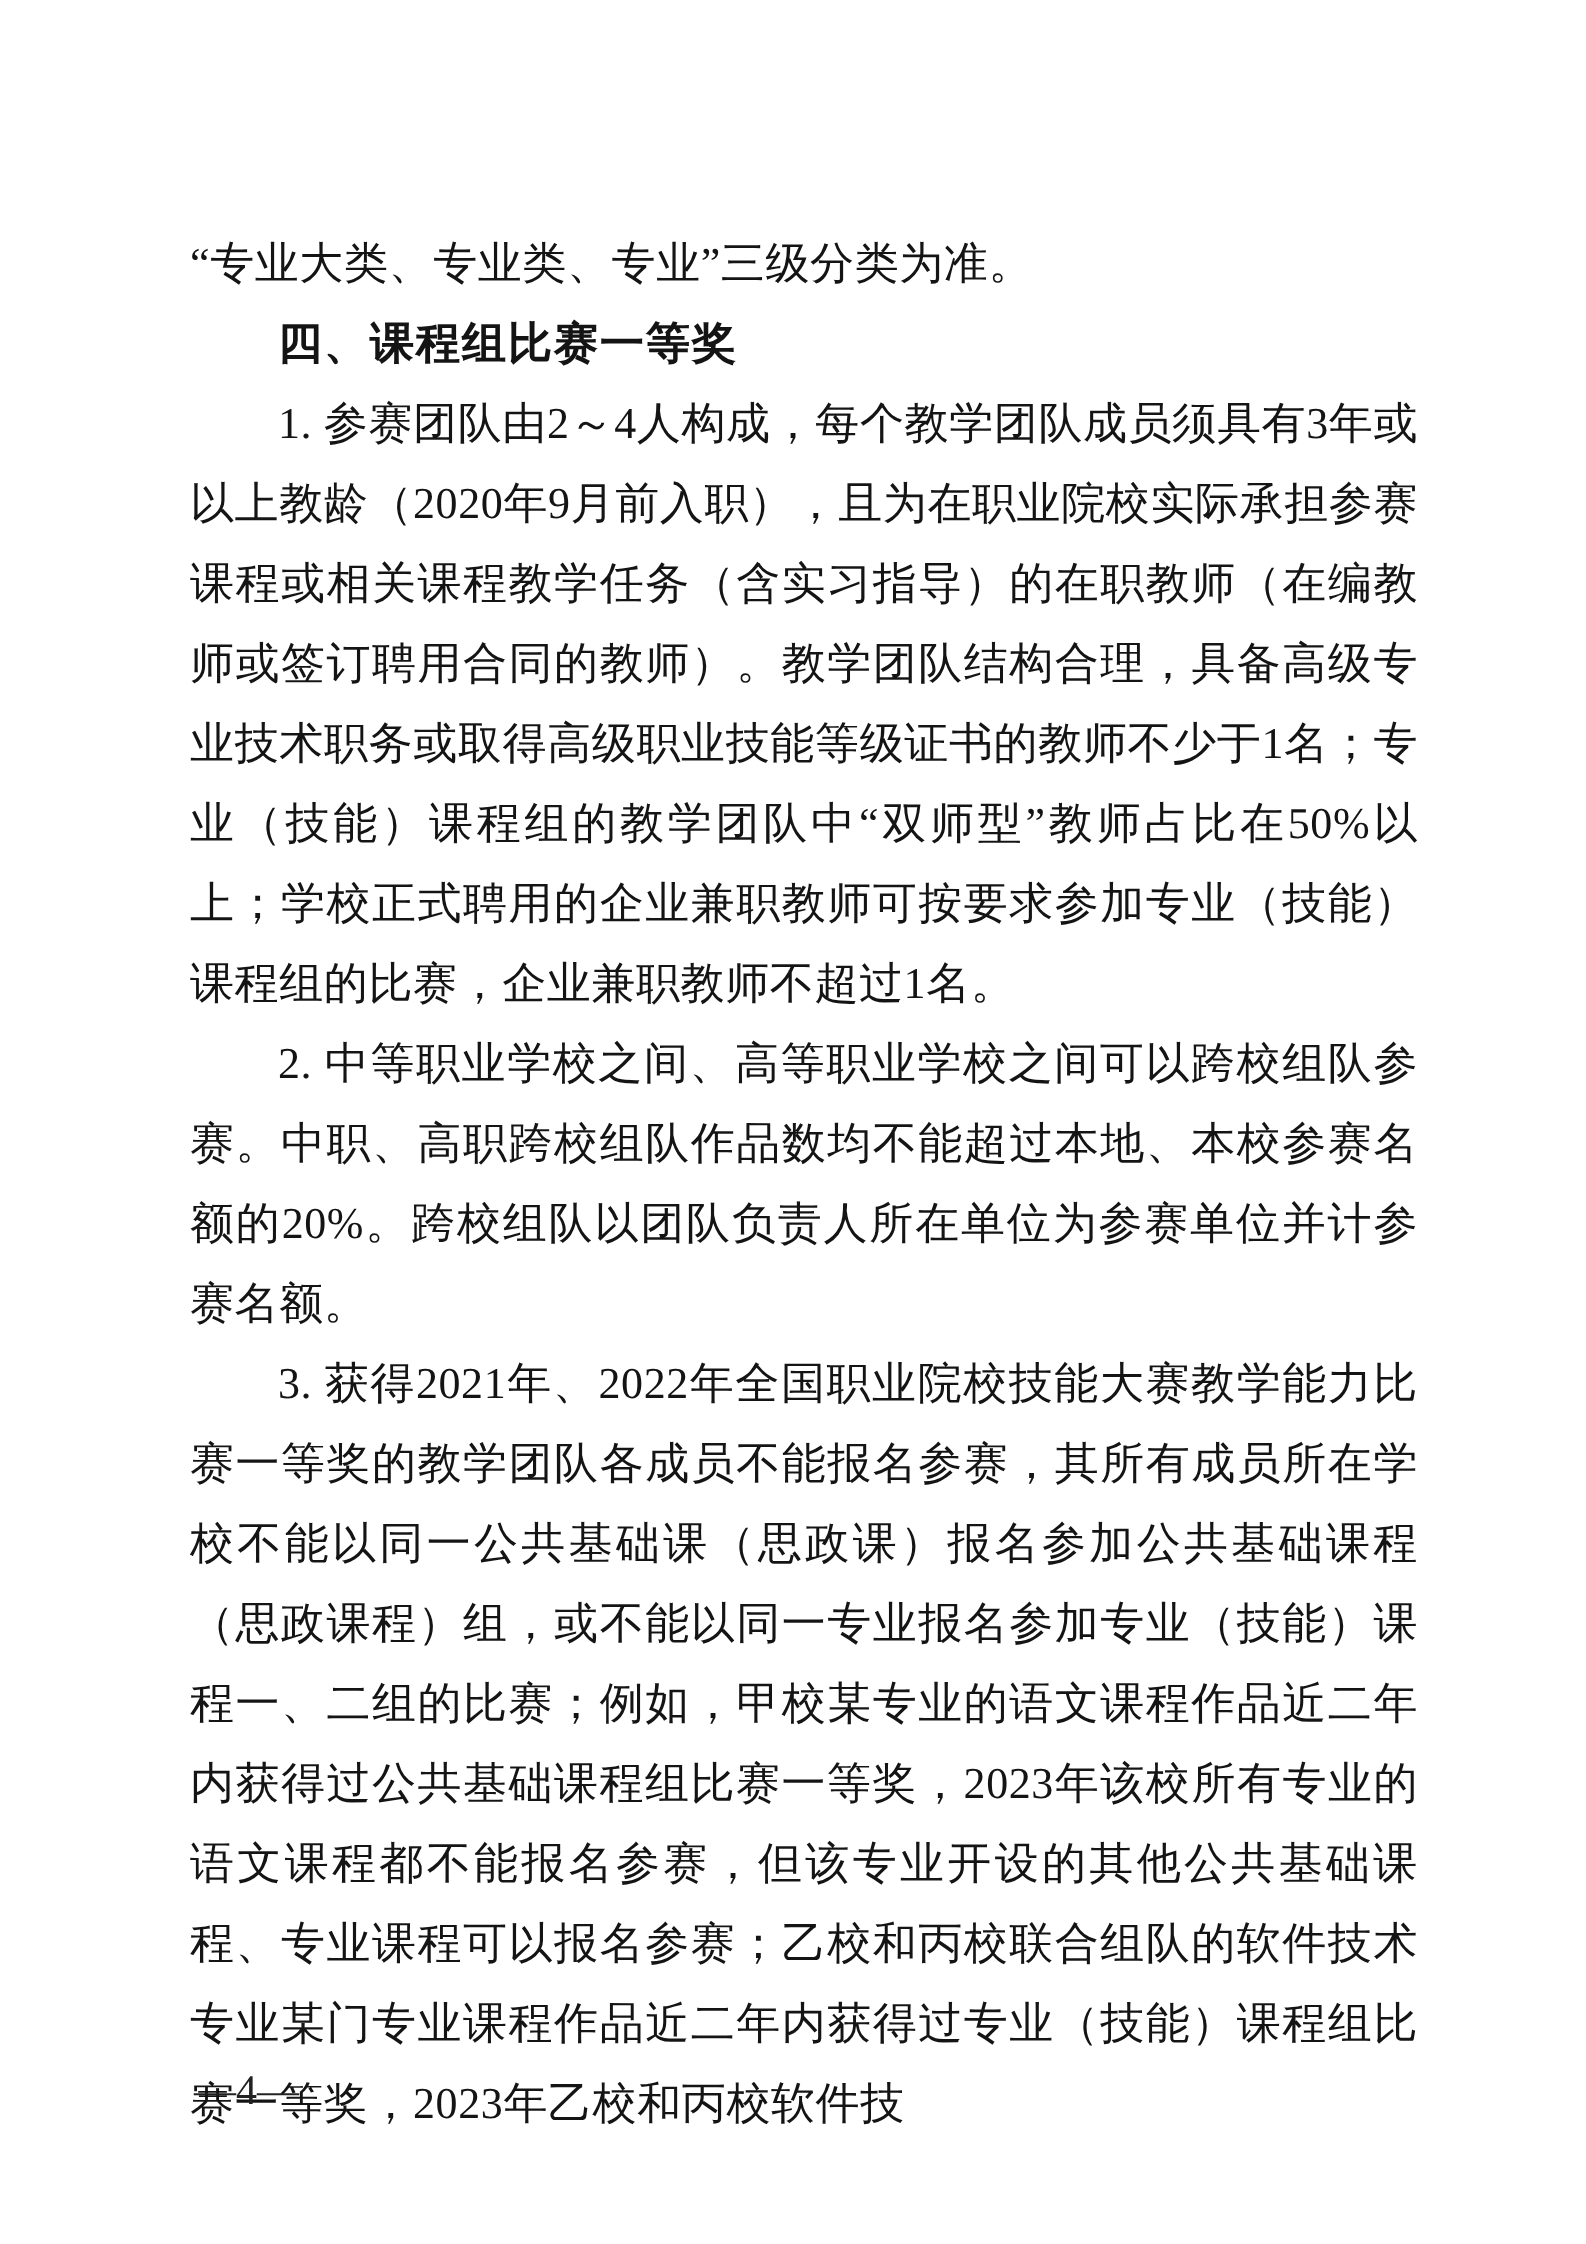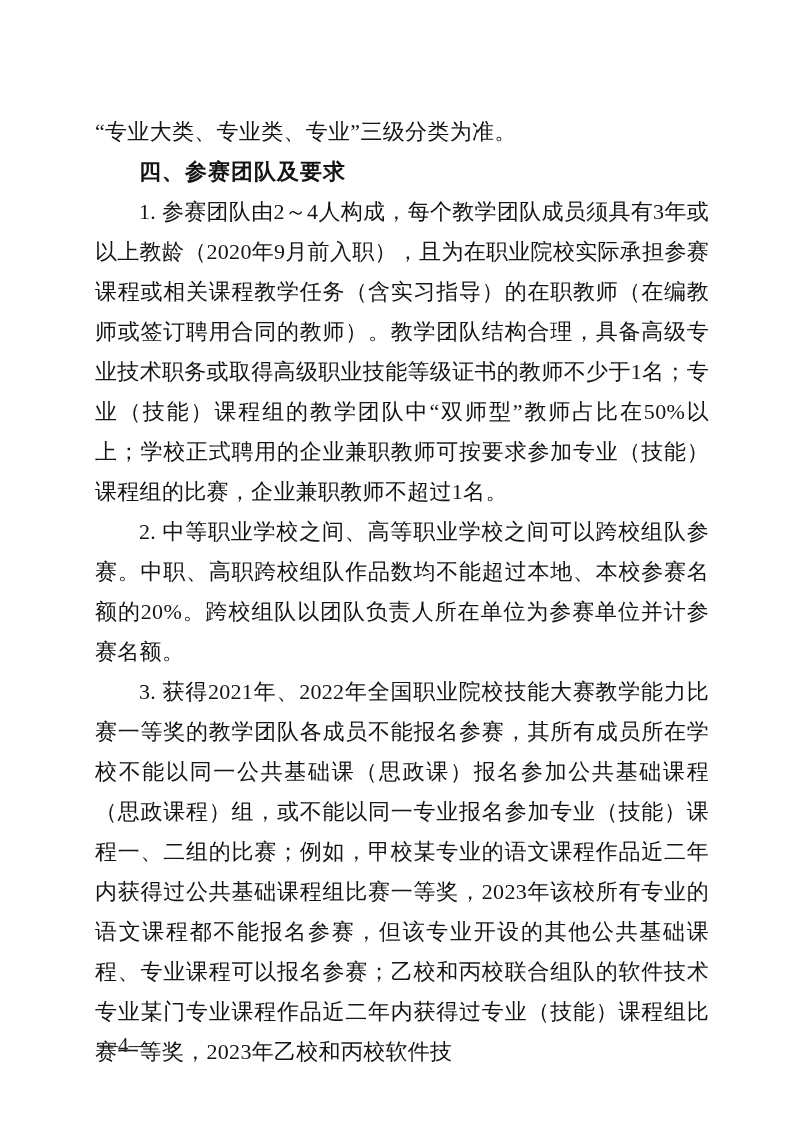--- a/index.html
+++ b/index.html
@@ -53,19 +53,19 @@
     letter-spacing: 0;
     font-family: "Liberation Serif", "DejaVu Serif", serif;
   }
 </style>
 </head>
 <body>
 
 <div class="page">
   <div class="content">
     <p class="cont">“专业大类、专业类、专业”三级分类为准。</p>
-    <p class="heading">四、参赛团队及要求</p>
+    <p class="heading">四、课程组比赛一等奖</p>
     <p class="para">1. 参赛团队由2～4人构成，每个教学团队成员须具有3年或以上教龄（2020年9月前入职），且为在职业院校实际承担参赛课程或相关课程教学任务（含实习指导）的在职教师（在编教师或签订聘用合同的教师）。教学团队结构合理，具备高级专业技术职务或取得高级职业技能等级证书的教师不少于1名；专业（技能）课程组的教学团队中“双师型”教师占比在50%以上；学校正式聘用的企业兼职教师可按要求参加专业（技能）课程组的比赛，企业兼职教师不超过1名。</p>
     <p class="para">2. 中等职业学校之间、高等职业学校之间可以跨校组队参赛。中职、高职跨校组队作品数均不能超过本地、本校参赛名额的20%。跨校组队以团队负责人所在单位为参赛单位并计参赛名额。</p>
     <p class="para">3. 获得2021年、2022年全国职业院校技能大赛教学能力比赛一等奖的教学团队各成员不能报名参赛，其所有成员所在学校不能以同一公共基础课（思政课）报名参加公共基础课程（思政课程）组，或不能以同一专业报名参加专业（技能）课程一、二组的比赛；例如，甲校某专业的语文课程作品近二年内获得过公共基础课程组比赛一等奖，2023年该校所有专业的语文课程都不能报名参赛，但该专业开设的其他公共基础课程、专业课程可以报名参赛；乙校和丙校联合组队的软件技术专业某门专业课程作品近二年内获得过专业（技能）课程组比赛一等奖，2023年乙校和丙校软件技</p>
   </div>
   <div class="footer">—4—</div>
 </div>
 
 </body></html>

